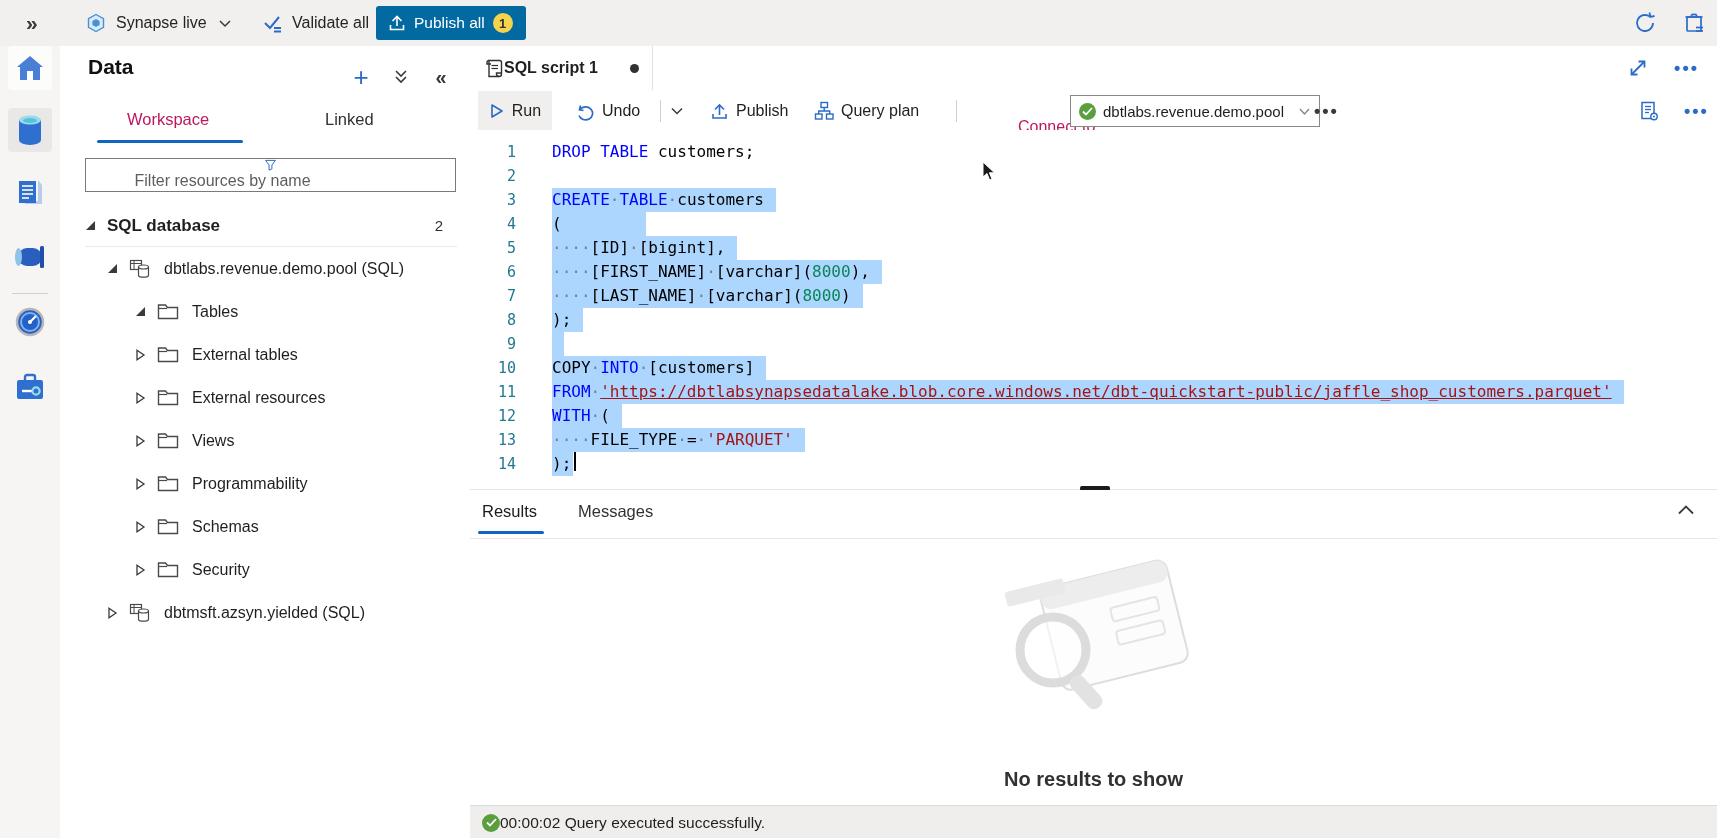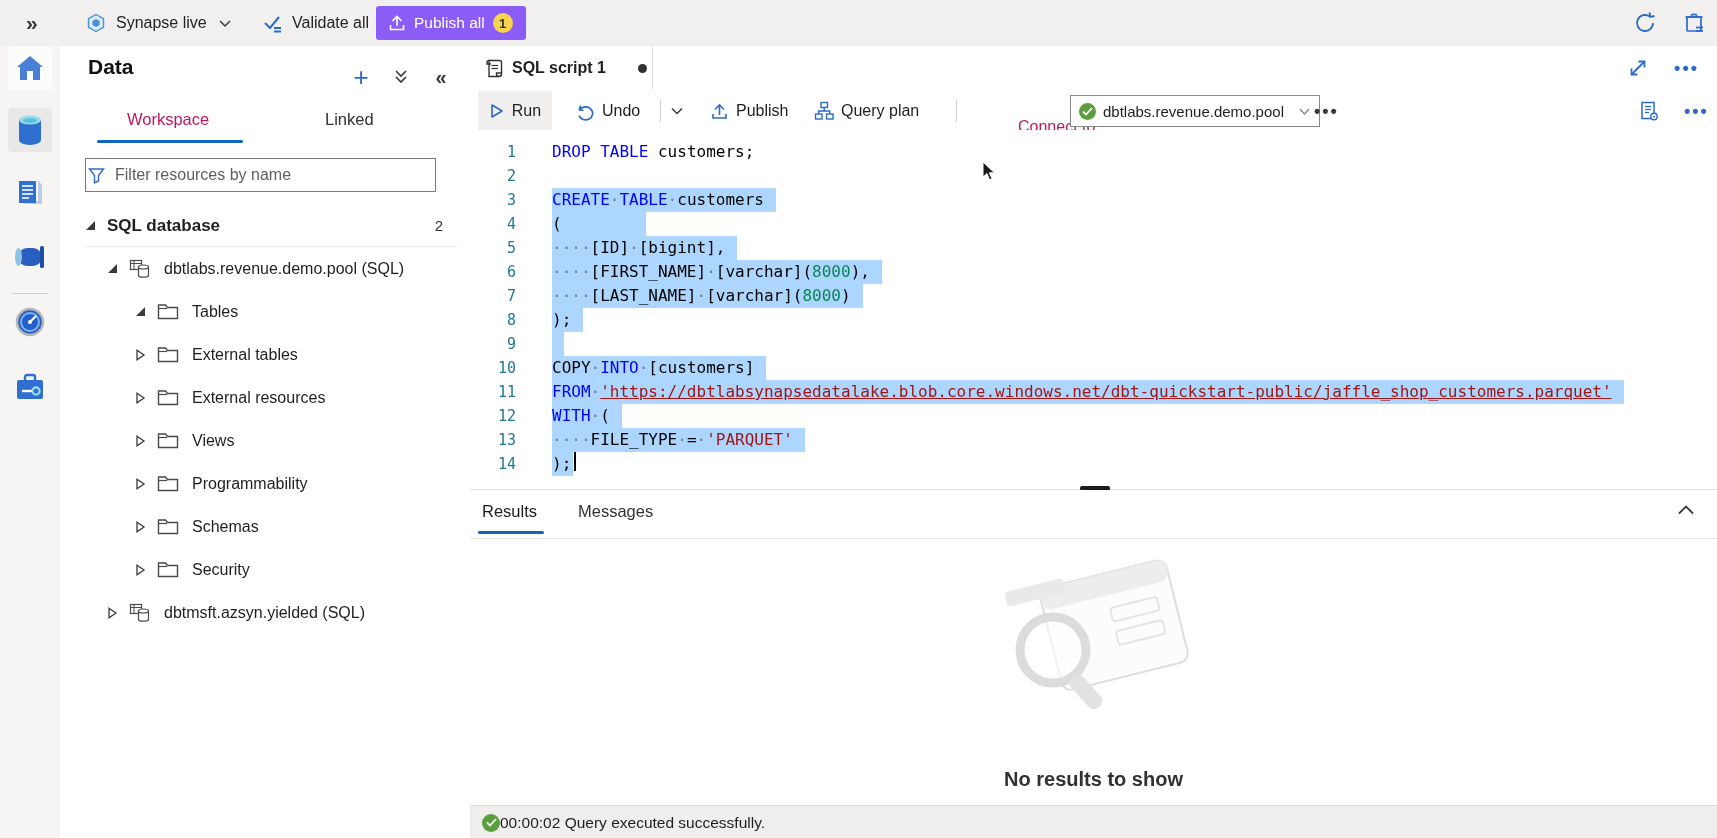--- a/index.html
+++ b/index.html
@@ -6,21 +6,21 @@
   #app{position:relative;width:1717px;height:838px;overflow:hidden;
        font-family:"Liberation Sans",sans-serif;color:#201f1e;
        -webkit-font-smoothing:antialiased;}
   .abs{position:absolute;}
   svg{display:block;}
 
   
   .topbar{left:0;top:0;width:1717px;height:46px;background:#f1f0ef;border-bottom:1px solid #e2e1e0;}
   .tb-item{position:absolute;top:0;height:46px;display:flex;align-items:center;font-size:16px;color:#252423;}
   .chev-glyph{font-size:21px;color:#3b3a39;font-weight:bold;letter-spacing:-2px;}
-  .publish-btn{position:absolute;left:376px;top:6px;width:150px;height:34px;background:#8b5cf6;border:none;
+  .publish-btn{position:absolute;left:376px;top:6px;width:150px;height:34px;background:#0369a1;border:none;
       border-radius:3px;display:flex;align-items:center;padding:0 10px 0 12px;cursor:pointer;}
   .publish-btn span.lbl{color:#fff;font-size:15.5px;margin:0 8px;}
   .badge{width:20px;height:20px;border-radius:50%;background:#f5d34d;color:#323130;font-size:13px;
       display:flex;align-items:center;justify-content:center;font-weight:bold;}
 
   
   .rail{left:0;top:46px;width:60px;height:792px;background:#f6f5f4;}
   .rail-item{position:absolute;left:8px;width:44px;height:44px;border-radius:4px;
       display:flex;align-items:center;justify-content:center;cursor:pointer;}
   .rail-item.home{background:#fcfcfb;}
@@ -32,41 +32,41 @@
   .dp-title{position:absolute;left:28px;top:9px;font-size:21px;font-weight:bold;color:#111;}
   .dp-actions{position:absolute;right:16px;top:18px;display:flex;align-items:center;gap:14px;}
   .dp-act{cursor:pointer;display:flex;align-items:center;justify-content:center;width:26px;height:26px;}
   .plus{color:#2b6bc8;font-size:26px;font-weight:400;line-height:22px;}
   .laquo{color:#3b3a39;font-size:20px;font-weight:bold;}
   .dp-tabs{position:absolute;left:0;top:58px;width:410px;height:40px;}
   .dp-tab{position:absolute;top:6px;font-size:16.5px;color:#323130;cursor:pointer;}
   .dp-tab.active{color:#be185d;}
   .dp-underline{position:absolute;left:37px;top:94px;width:146px;height:3px;background:#1065c0;border-radius:2px;}
   .filter{position:absolute;left:25px;top:112px;width:345px;height:32px;border:1px solid #7a7a78;background:#fff;
-      display:flex;align-items:center;padding:0 2px;}
+      display:flex;align-items:center;padding:0 12px;flex-direction:column;}
   .filter input{border:none;outline:none;font-size:16px;color:#201f1e;width:280px;margin-left:8px;
       font-family:"Liberation Sans",sans-serif;}
   .filter input::placeholder{color:#605e5c;}
   .tree{position:absolute;left:25px;top:158px;width:372px;}
   .trow{position:relative;height:43px;display:flex;align-items:center;font-size:16px;color:#201f1e;cursor:pointer;}
   .trow.root{font-size:17px;font-weight:600;}
   .trow .exp{width:12px;height:12px;margin-right:10px;flex:none;display:flex;align-items:center;}
   .lvl1{padding-left:22px;}
   .lvl2{padding-left:50px;}
   .ticon{margin-right:13px;flex:none;display:flex;}
   .tcount{position:absolute;right:14px;font-size:15px;font-weight:400;color:#323130;}
   .tree-sep{position:absolute;left:25px;top:200px;width:372px;height:1px;background:#eceae8;}
 
   
   .main{left:470px;top:46px;width:1247px;height:792px;background:#fff;}
   .tabbar{position:absolute;left:0;top:0;width:1247px;height:44px;border-bottom:1px solid #e3e2e1;background:#fff;}
   .etab{position:absolute;left:0;top:0;width:182px;height:44px;background:#fff;border-right:1px solid #e3e2e1;
       display:flex;align-items:center;cursor:pointer;}
   .etab .ticon2{margin-left:15px;}
-  .etab .ttl{font-size:16px;font-weight:600;color:#201f1e;margin-left:8px;}
+  .etab .ttl{font-size:16px;font-weight:600;color:#201f1e;margin-left:0;}
   .dirty{width:9px;height:9px;border-radius:50%;background:#323130;margin-left:32px;}
   .tb-right{position:absolute;top:0;height:44px;display:flex;align-items:center;gap:26px;right:18px;}
   .blue-dots{color:#2b6bc8;font-size:18px;letter-spacing:2px;font-weight:bold;cursor:pointer;line-height:10px;}
 
   .toolbar{position:absolute;left:0;top:44px;width:1247px;height:42px;background:#fff;}
   .tbtn{position:absolute;top:0;height:42px;display:flex;align-items:center;font-size:16px;color:#201f1e;cursor:pointer;}
   .tbtn .ic{margin-right:7px;display:flex;}
   .run-tile{position:absolute;left:8px;top:1px;width:74px;height:40px;background:#f0efee;display:flex;
       align-items:center;justify-content:center;cursor:pointer;font-size:16px;color:#201f1e;}
   .tsep{position:absolute;top:10px;width:1px;height:22px;background:#d2d0ce;}

